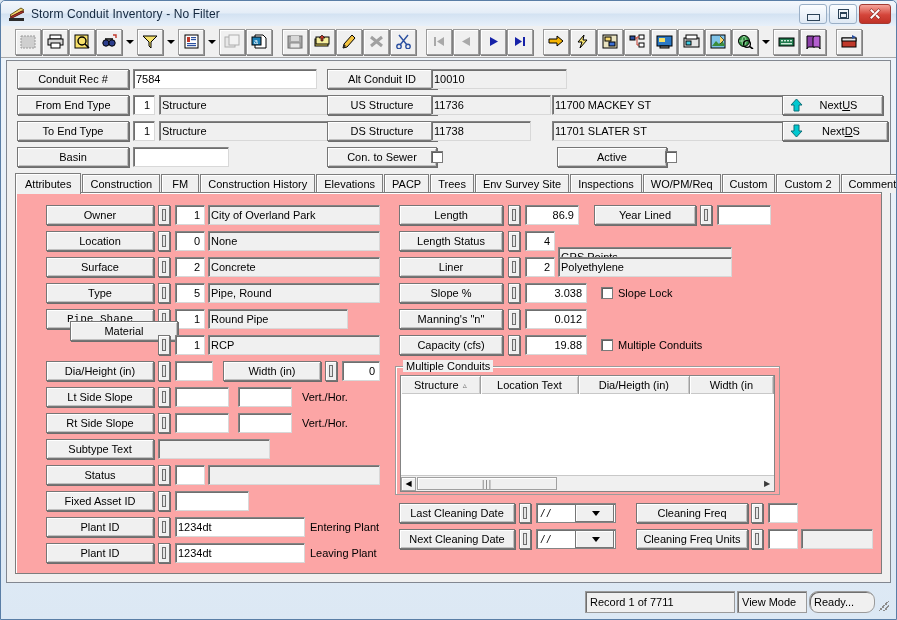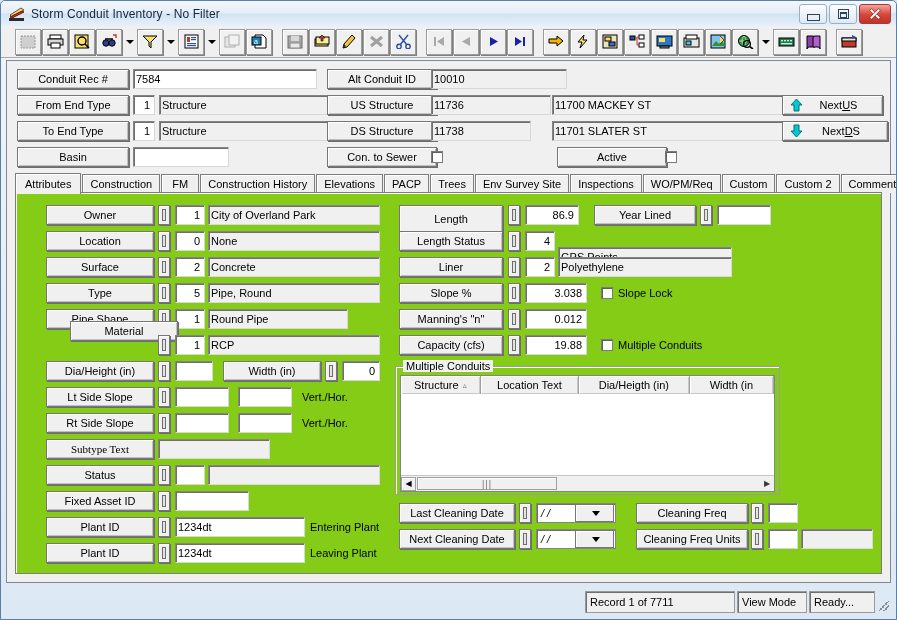--- a/index.html
+++ b/index.html
@@ -146,21 +146,21 @@
     height:21px;margin-bottom:-1px;
     background:#f0f0f0;
     font-weight:400;
     z-index:3;position:relative;
     padding:0 9px;
   }
   .tabpage{
     position:absolute;left:8px;top:131px;right:8px;bottom:8px;
     border:1px solid #7d7d7d;
     box-shadow:inset 1px 1px 0 #fff;
-    background:#84cc16;
+    background:#fca5a5;
     box-sizing:border-box;
   }
 
   
   .group{
     position:absolute;box-sizing:border-box;
     border:1px solid #9b9b9b;
     box-shadow:inset 1px 1px 0 #fff;
   }
   .group-title{
@@ -549,21 +549,21 @@
       <div class="btn" style="left:30px;top:64px;width:108px;height:20px;">Surface</div>
       <div class="spin" style="left:142px;top:64px;height:20px;"></div>
       <div class="txt num" style="left:159px;top:64px;width:30px;height:20px;">2</div>
       <div class="txt ro" style="left:192px;top:64px;width:172px;height:20px;">Concrete</div>
 
       <div class="btn" style="left:30px;top:90px;width:108px;height:20px;">Type</div>
       <div class="spin" style="left:142px;top:90px;height:20px;"></div>
       <div class="txt num" style="left:159px;top:90px;width:30px;height:20px;">5</div>
       <div class="txt ro" style="left:192px;top:90px;width:172px;height:20px;">Pipe, Round</div>
 
-      <div class="btn" style="left:30px;top:116px;width:108px;height:20px;">Pipe Shape</div>
+      <div class="btn" style="left:30px;top:116px;width:108px;height:20px;font-family:Liberation Mono, monospace;">Pipe Shape</div>
       <div class="spin" style="left:142px;top:116px;height:20px;"></div>
       <div class="txt num" style="left:159px;top:116px;width:30px;height:20px;">1</div>
       <div class="txt ro" style="left:192px;top:116px;width:140px;height:20px;">Round Pipe</div>
 
       <div class="btn" style="left:30px;top:128px;width:108px;height:20px;margin-left:24px;">Material</div>
       <div class="spin" style="left:142px;top:142px;height:20px;"></div>
       <div class="txt num" style="left:159px;top:142px;width:30px;height:20px;">1</div>
       <div class="txt ro" style="left:192px;top:142px;width:172px;height:20px;">RCP</div>
 
       <div class="btn" style="left:30px;top:168px;width:108px;height:20px;">Dia/Height (in)</div>
@@ -578,21 +578,21 @@
       <div class="txt num" style="left:159px;top:194px;width:54px;height:20px;"></div>
       <div class="txt num" style="left:222px;top:194px;width:54px;height:20px;"></div>
       <div class="lbl" style="left:286px;top:198px;">Vert./Hor.</div>
 
       <div class="btn" style="left:30px;top:220px;width:108px;height:20px;">Rt Side Slope</div>
       <div class="spin" style="left:142px;top:220px;height:20px;"></div>
       <div class="txt num" style="left:159px;top:220px;width:54px;height:20px;"></div>
       <div class="txt num" style="left:222px;top:220px;width:54px;height:20px;"></div>
       <div class="lbl" style="left:286px;top:224px;">Vert./Hor.</div>
 
-      <div class="btn" style="left:30px;top:246px;width:108px;height:20px;font-family:Liberation Serif, serif;">Subtype Text</div>
+      <div class="btn" style="left:30px;top:246px;width:108px;height:20px;">Subtype Text</div>
       <div class="txt ro" style="left:142px;top:246px;width:112px;height:20px;"></div>
 
       <div class="btn" style="left:30px;top:272px;width:108px;height:20px;">Status</div>
       <div class="spin" style="left:142px;top:272px;height:20px;"></div>
       <div class="txt num" style="left:159px;top:272px;width:30px;height:20px;"></div>
       <div class="txt ro" style="left:192px;top:272px;width:172px;height:20px;"></div>
 
       <div class="btn" style="left:30px;top:298px;width:108px;height:20px;">Fixed Asset ID</div>
       <div class="spin" style="left:142px;top:298px;height:20px;"></div>
       <div class="txt" style="left:159px;top:298px;width:74px;height:20px;"></div>
@@ -600,21 +600,21 @@
       <div class="btn" style="left:30px;top:324px;width:108px;height:20px;">Plant ID</div>
       <div class="spin" style="left:142px;top:324px;height:20px;"></div>
       <div class="txt" style="left:159px;top:324px;width:130px;height:20px;">1234dt</div>
       <div class="lbl" style="left:294px;top:328px;">Entering Plant</div>
 
       <div class="btn" style="left:30px;top:350px;width:108px;height:20px;">Plant ID</div>
       <div class="spin" style="left:142px;top:350px;height:20px;"></div>
       <div class="txt" style="left:159px;top:350px;width:130px;height:20px;">1234dt</div>
       <div class="lbl" style="left:294px;top:354px;">Leaving Plant</div>
 
-      <div class="btn" style="left:383px;top:12px;width:104px;height:28px;text-align:center;">Length</div>
+      <div class="btn" style="left:383px;top:12px;width:104px;height:20px;text-align:center;">Length</div>
       <div class="spin" style="left:492px;top:12px;height:20px;"></div>
       <div class="txt num" style="left:509px;top:12px;width:54px;height:20px;">86.9</div>
       <div class="btn" style="left:578px;top:12px;width:102px;height:20px;">Year Lined</div>
       <div class="spin" style="left:684px;top:12px;height:20px;"></div>
       <div class="txt" style="left:701px;top:12px;width:54px;height:20px;"></div>
 
       <div class="btn" style="left:383px;top:38px;width:104px;height:20px;">Length Status</div>
       <div class="spin" style="left:492px;top:38px;height:20px;"></div>
       <div class="txt num" style="left:509px;top:38px;width:30px;height:20px;">4</div>
       <div class="txt ro" style="left:542px;top:38px;width:174px;height:20px;margin-top:16px;">GPS Points</div>
@@ -683,17 +683,17 @@
       <div class="spin" style="left:735px;top:336px;height:20px;"></div>
       <div class="txt" style="left:752px;top:336px;width:30px;height:20px;"></div>
       <div class="txt ro" style="left:785px;top:336px;width:72px;height:20px;"></div>
 
     </div>
   </div>
 
   <div class="statusbar">
     <div class="sb-pane" style="width:150px;">Record 1 of 7711</div>
     <div class="sb-pane" style="width:70px;">View Mode</div>
-    <div class="sb-pane" style="width:66px;">Ready...</div>
+    <div class="sb-pane" style="width:66px;border-radius:9px;">Ready...</div>
     <div class="sb-grip"></div>
   </div>
 
 </div>
 
 </body></html>

